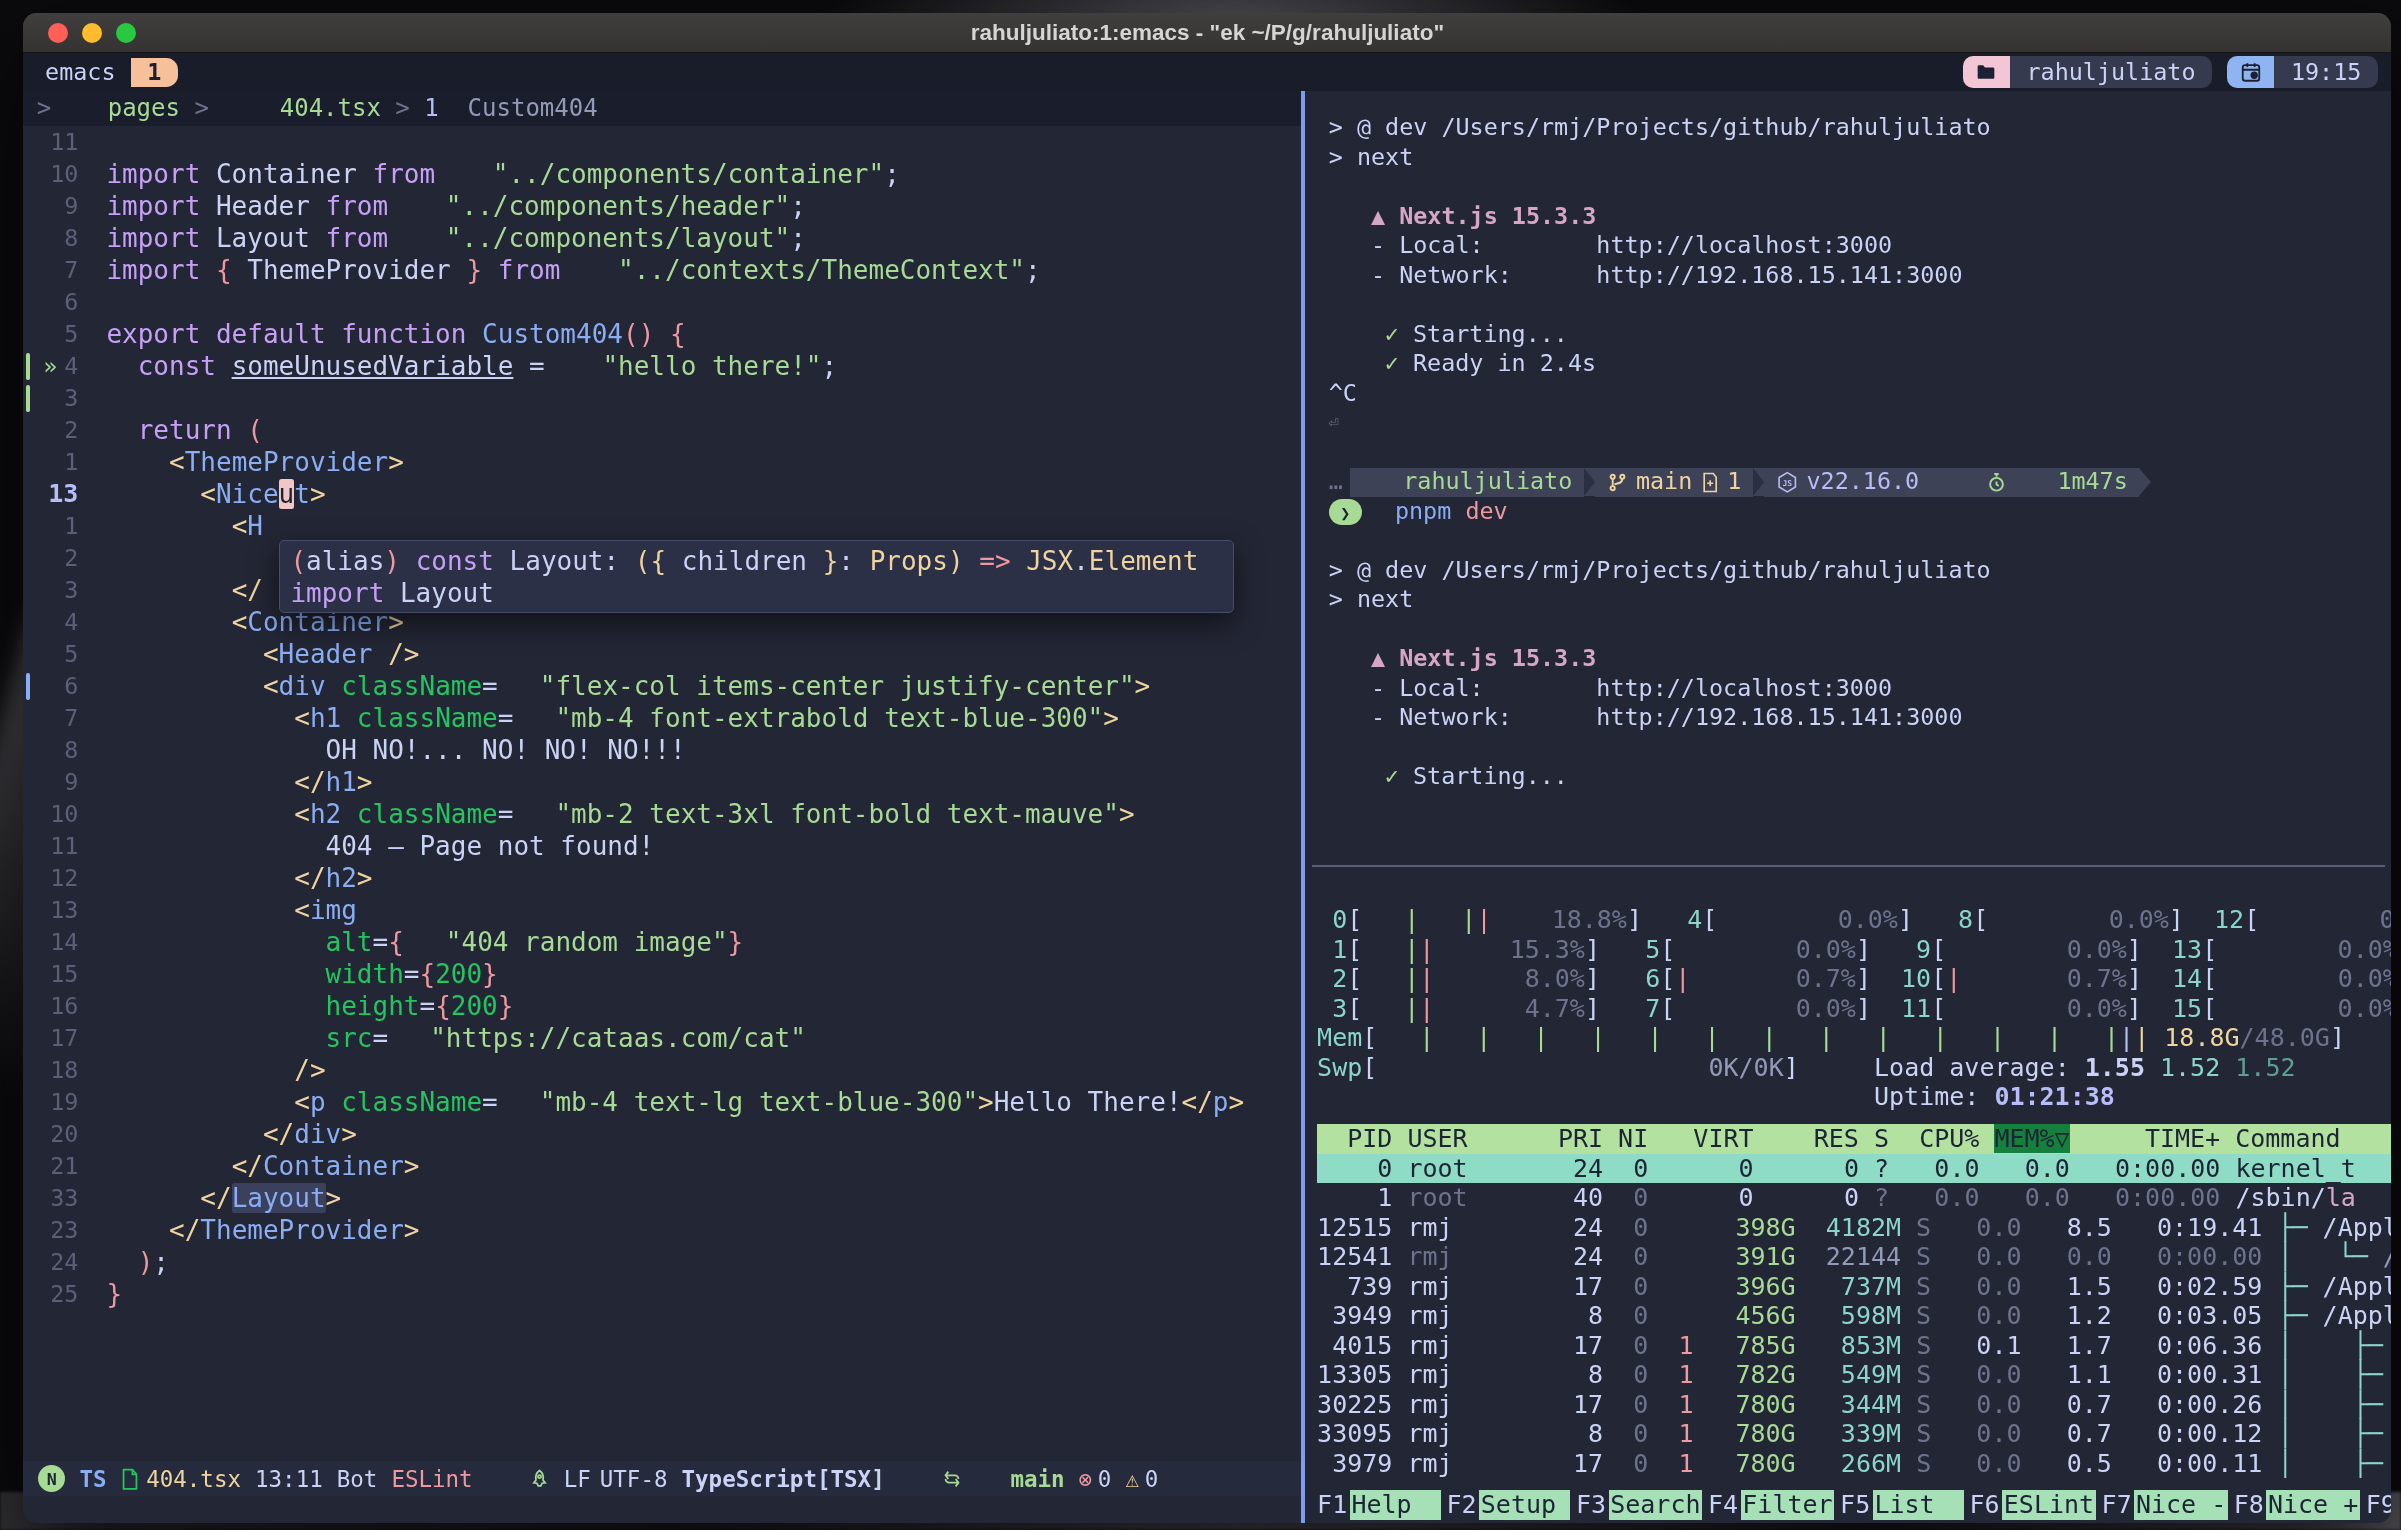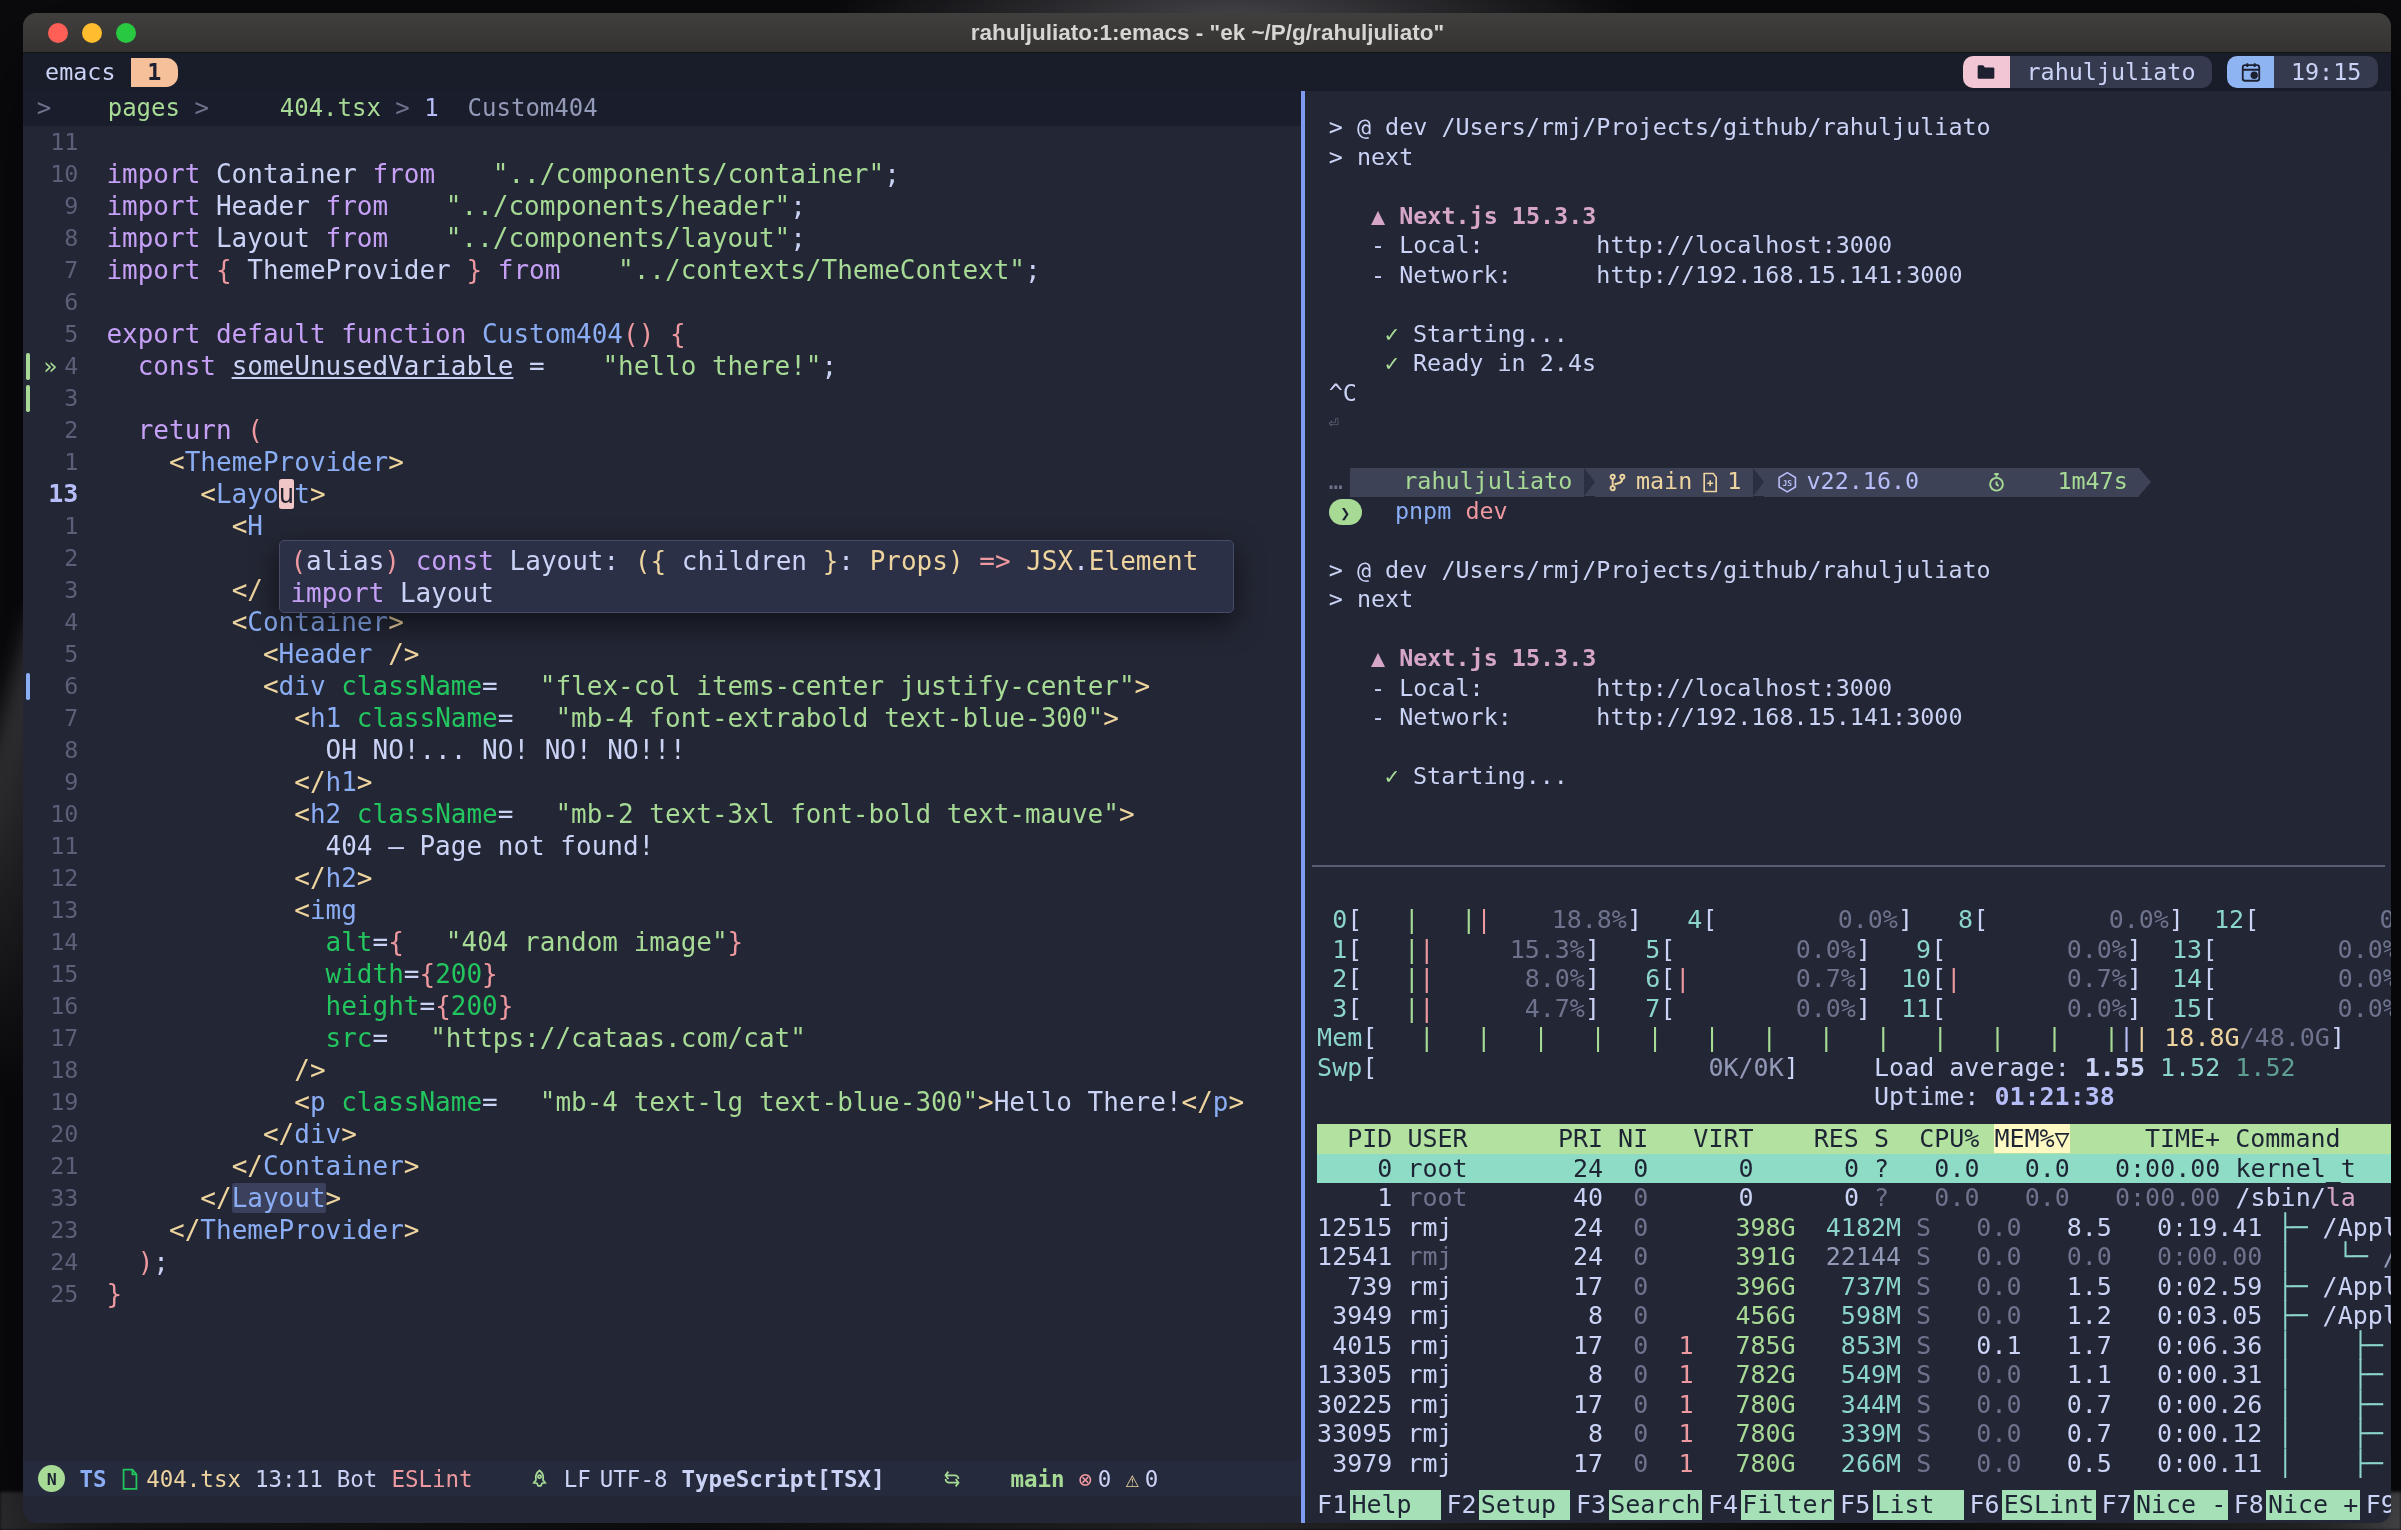--- a/index.html
+++ b/index.html
@@ -63,21 +63,21 @@
   .endcap{width:0;height:0;border-top:14.6px solid transparent;border-bottom:14.6px solid transparent;border-left:12.5px solid #3e4257;}
   .pcirc{display:inline-grid;place-items:center;width:33px;height:26px;border-radius:13.4px;background:#a6da95;color:#1d2433;font-weight:bold;font-size:16.7px;margin-right:5px;vertical-align:middle;}
   .hdivider{position:absolute;top:774px;left:6.7px;right:6.7px;height:1.7px;background:#585d77;}
   .htop{position:absolute;left:11.7px;right:0;top:786px;bottom:0;font-size:25px;overflow:hidden;}
   .meters{padding-top:28px;}
   .hl{height:29.5px;line-height:29.5px;white-space:pre;}
   .hgap{height:12.5px;}
   .hrow,.prow{height:29.5px;line-height:29.5px;white-space:pre;}
   .hrow{background:#b3e2a0;}
   .hrow .hdr{color:#1d2433;}
-  .hdrsel{background:#fef9c3;color:#1d2433;}
+  .hdrsel{background:#15803d;color:#1d2433;}
   .prow.sel{background:#8fdcc6;}
   .prow.sel span{color:#1d2433 !important;}
   .fbar{position:absolute;bottom:3.3px;left:0;right:0;display:flex;height:30px;line-height:30px;overflow:hidden;}
   .fitem{display:flex;margin-right:5.8px;flex:none;}
   .fkey{color:#cad3f5;padding:0 2.5px 0 0;}
   .flabel{background:#a5e0b6;color:#1d2433;min-width:91px;padding:0 1.7px;}
 
   
   .w{color:#cad3f5;}.b{font-weight:bold;}
   .gr{color:#6e738d;}.g2{color:#939ab7;}
@@ -143,21 +143,21 @@
           <div class="cl"><span class="ln">10</span><span><span class="mau">import</span><span class="w"> Container </span><span class="mau">from</span><span class="w"> </span><span class="grn">"../components/container"</span><span class="w">;</span></span></div>
           <div class="cl"><span class="ln">9</span><span><span class="mau">import</span><span class="w"> Header </span><span class="mau">from</span><span class="w"> </span><span class="grn">"../components/header"</span><span class="w">;</span></span></div>
           <div class="cl"><span class="ln">8</span><span><span class="mau">import</span><span class="w"> Layout </span><span class="mau">from</span><span class="w"> </span><span class="grn">"../components/layout"</span><span class="w">;</span></span></div>
           <div class="cl"><span class="ln">7</span><span><span class="mau">import</span><span class="w"> </span><span class="rose">{</span><span class="w"> ThemeProvider </span><span class="rose">}</span><span class="w"> </span><span class="mau">from</span><span class="w"> </span><span class="grn">"../contexts/ThemeContext"</span><span class="w">;</span></span></div>
           <div class="cl"><span class="ln">6</span><span></span></div>
           <div class="cl"><span class="ln">5</span><span><span class="mau">export</span><span class="w"> </span><span class="mau">default</span><span class="w"> </span><span class="mau">function</span><span class="w"> </span><span class="blue">Custom404</span><span class="rose">() {</span></span></div>
           <div class="cl"><span class="frb fg"></span><span class="mark">»</span><span class="ln">4</span><span><span class="w">  </span><span class="mau">const</span><span class="w"> </span><span class="w und">someUnusedVariable</span><span class="w"> = </span><span class="grn">"hello there!"</span><span class="w">;</span></span></div>
           <div class="cl"><span class="frb fg"></span><span class="ln">3</span><span></span></div>
           <div class="cl"><span class="ln">2</span><span><span class="w">  </span><span class="mau">return</span><span class="w"> </span><span class="rose">(</span></span></div>
           <div class="cl"><span class="ln">1</span><span><span class="w">    </span><span class="yel">&lt;</span><span class="blue">ThemeProvider</span><span class="yel">&gt;</span></span></div>
-          <div class="cl"><span class="ln lncur">13</span><span><span class="w">      </span><span class="yel">&lt;</span><span class="blue">Layo</span><span class="cur">u</span><span class="blue">t</span><span class="yel">&gt;</span></span></div>
+          <div class="cl"><span class="ln lncur">13</span><span><span class="w">      </span><span class="yel">&lt;</span><span class="blue">Nice</span><span class="cur">u</span><span class="blue">t</span><span class="yel">&gt;</span></span></div>
           <div class="cl"><span class="ln">1</span><span><span class="w">        </span><span class="yel">&lt;</span><span class="blue">H</span></span></div>
           <div class="cl"><span class="ln">2</span><span></span></div>
           <div class="cl"><span class="ln">3</span><span><span class="w">        </span><span class="yel">&lt;/</span></span></div>
           <div class="cl"><span class="ln">4</span><span><span class="w">        </span><span class="yel">&lt;</span><span class="blue">Container</span><span class="yel">&gt;</span></span></div>
           <div class="cl"><span class="ln">5</span><span><span class="w">          </span><span class="yel">&lt;</span><span class="blue">Header</span><span class="yel"> /&gt;</span></span></div>
           <div class="cl"><span class="frb fb"></span><span class="ln">6</span><span><span class="w">          </span><span class="yel">&lt;</span><span class="blue">div</span><span class="w"> </span><span class="pea">className</span><span class="w">=</span><span class="grn">"flex-col items-center justify-center"</span><span class="yel">&gt;</span></span></div>
           <div class="cl"><span class="ln">7</span><span><span class="w">            </span><span class="yel">&lt;</span><span class="blue">h1</span><span class="w"> </span><span class="pea">className</span><span class="w">=</span><span class="grn">"mb-4 font-extrabold text-blue-300"</span><span class="yel">&gt;</span></span></div>
           <div class="cl"><span class="ln">8</span><span><span class="w">              OH NO!... NO! NO! NO!!!</span></span></div>
           <div class="cl"><span class="ln">9</span><span><span class="w">            </span><span class="yel">&lt;/</span><span class="blue">h1</span><span class="yel">&gt;</span></span></div>
           <div class="cl"><span class="ln">10</span><span><span class="w">            </span><span class="yel">&lt;</span><span class="blue">h2</span><span class="w"> </span><span class="pea">className</span><span class="w">=</span><span class="grn">"mb-2 text-3xl font-bold text-mauve"</span><span class="yel">&gt;</span></span></div>

